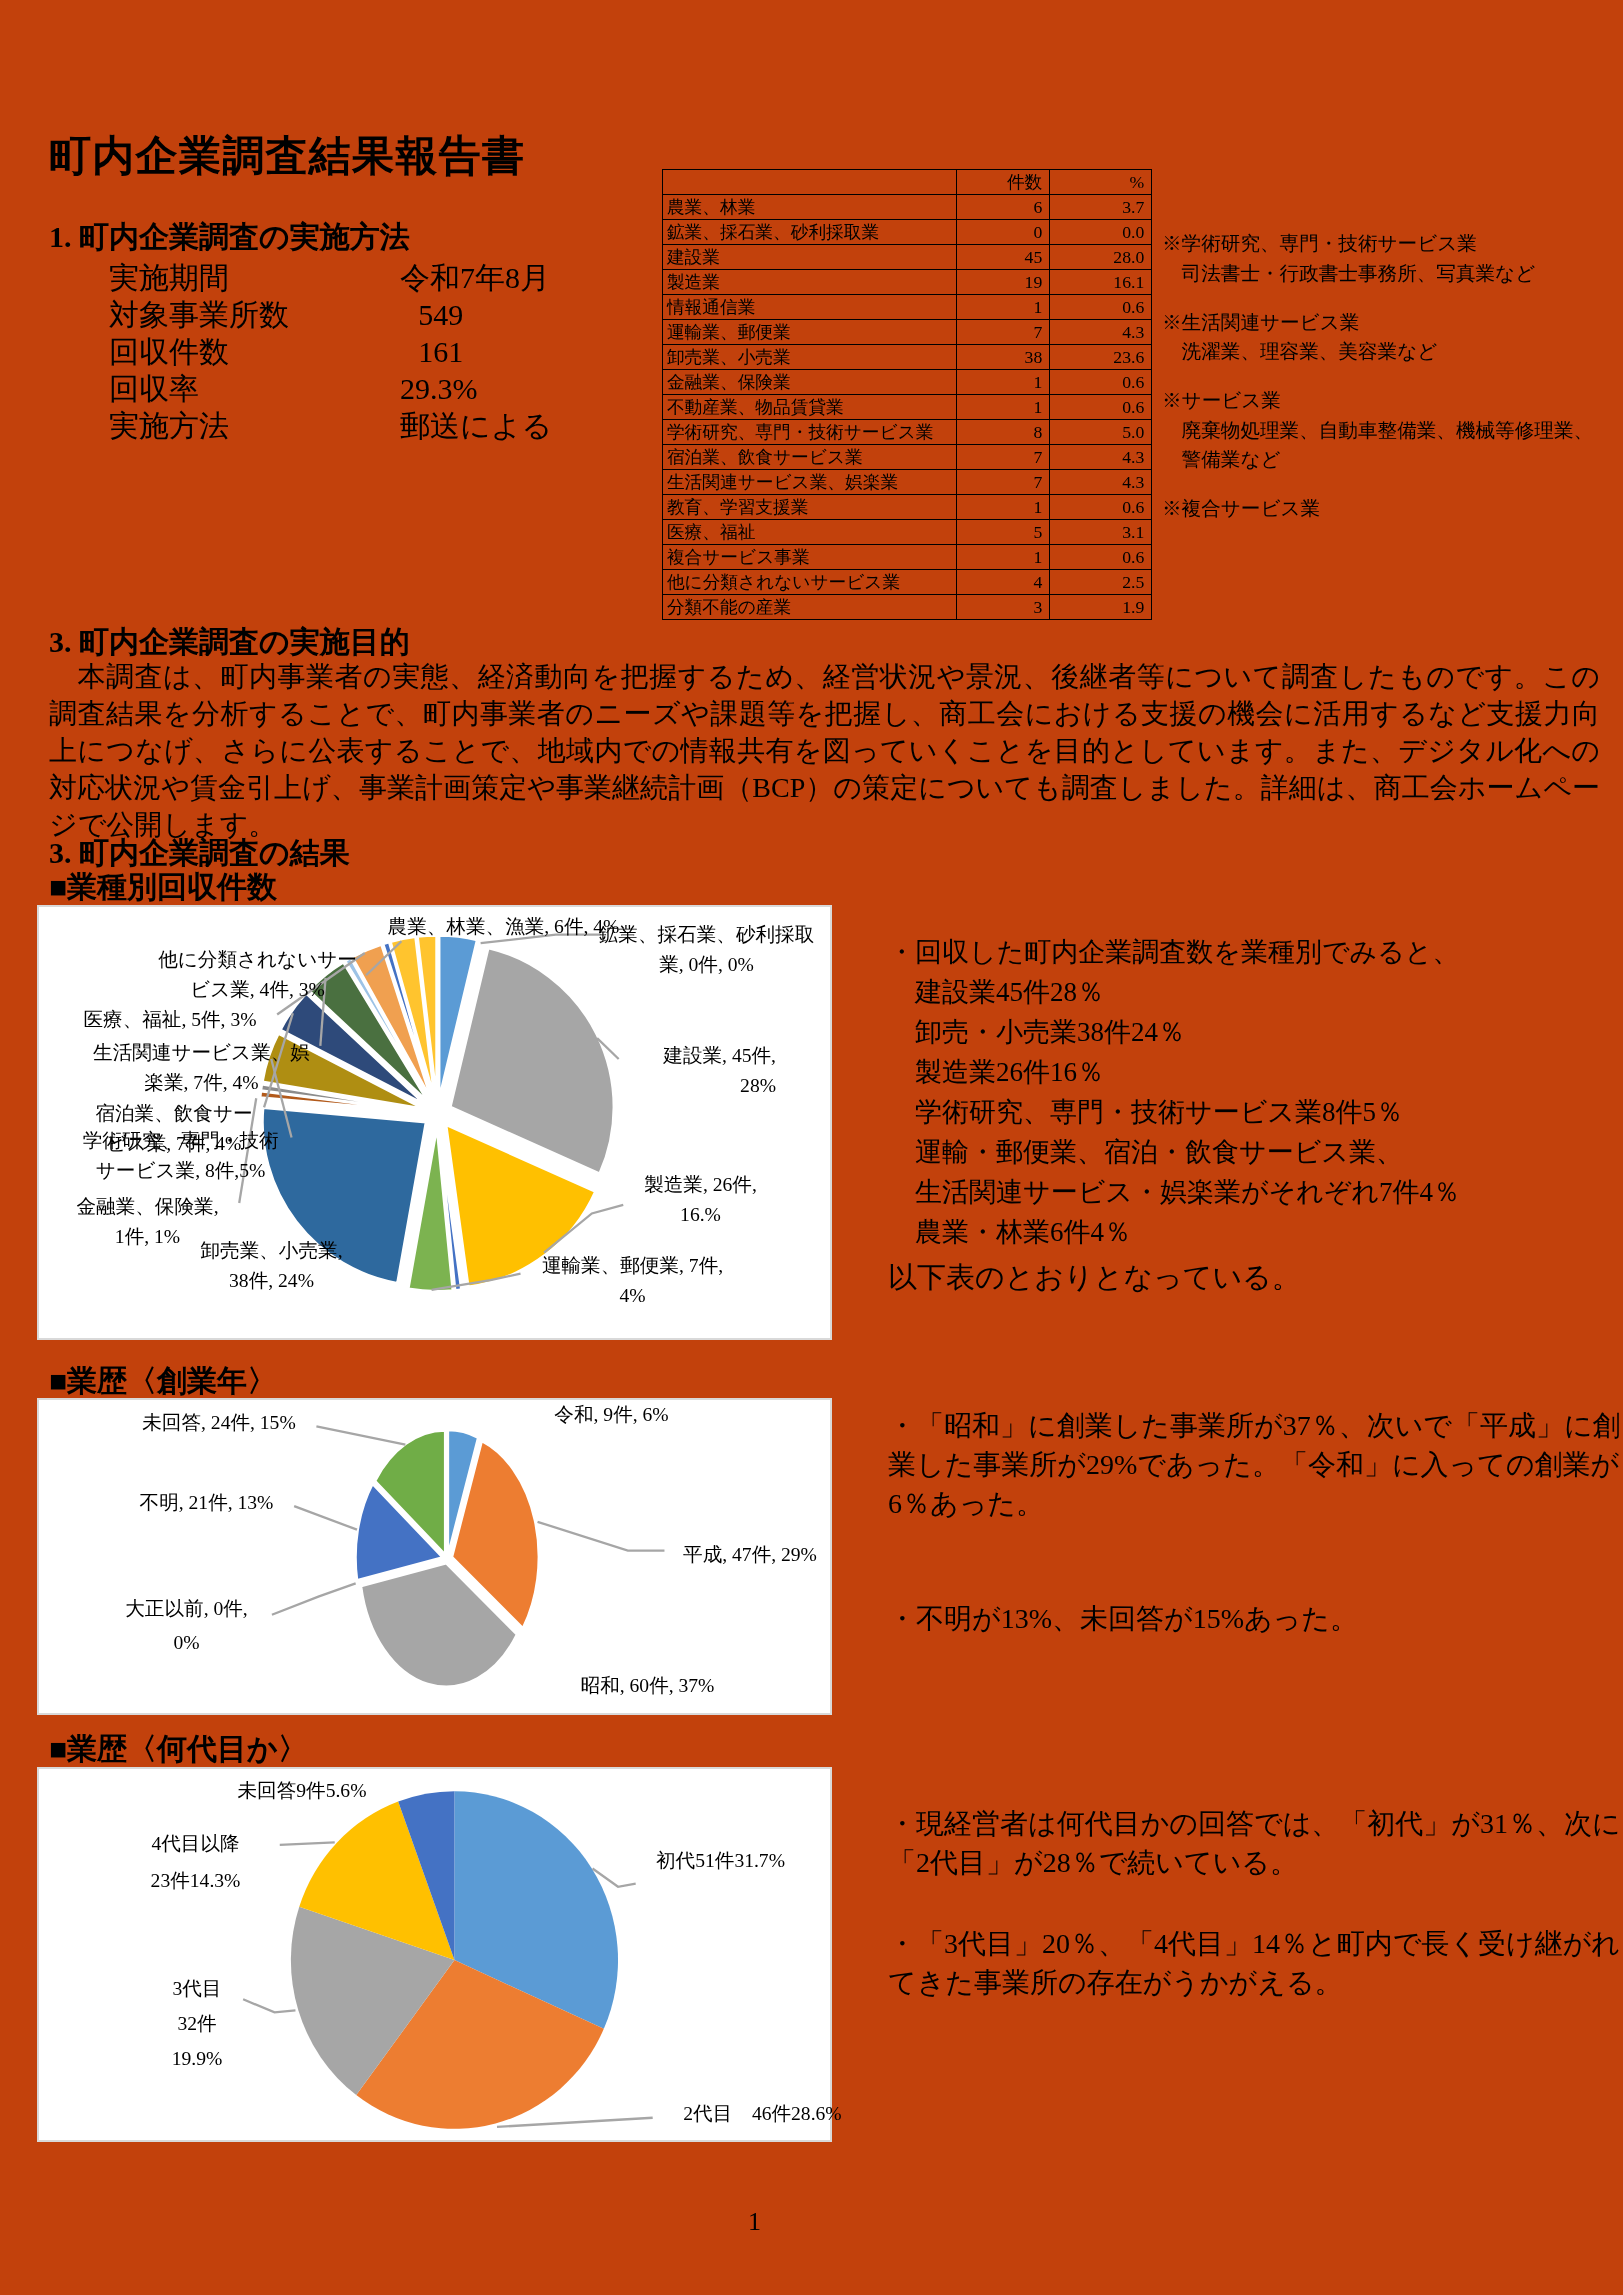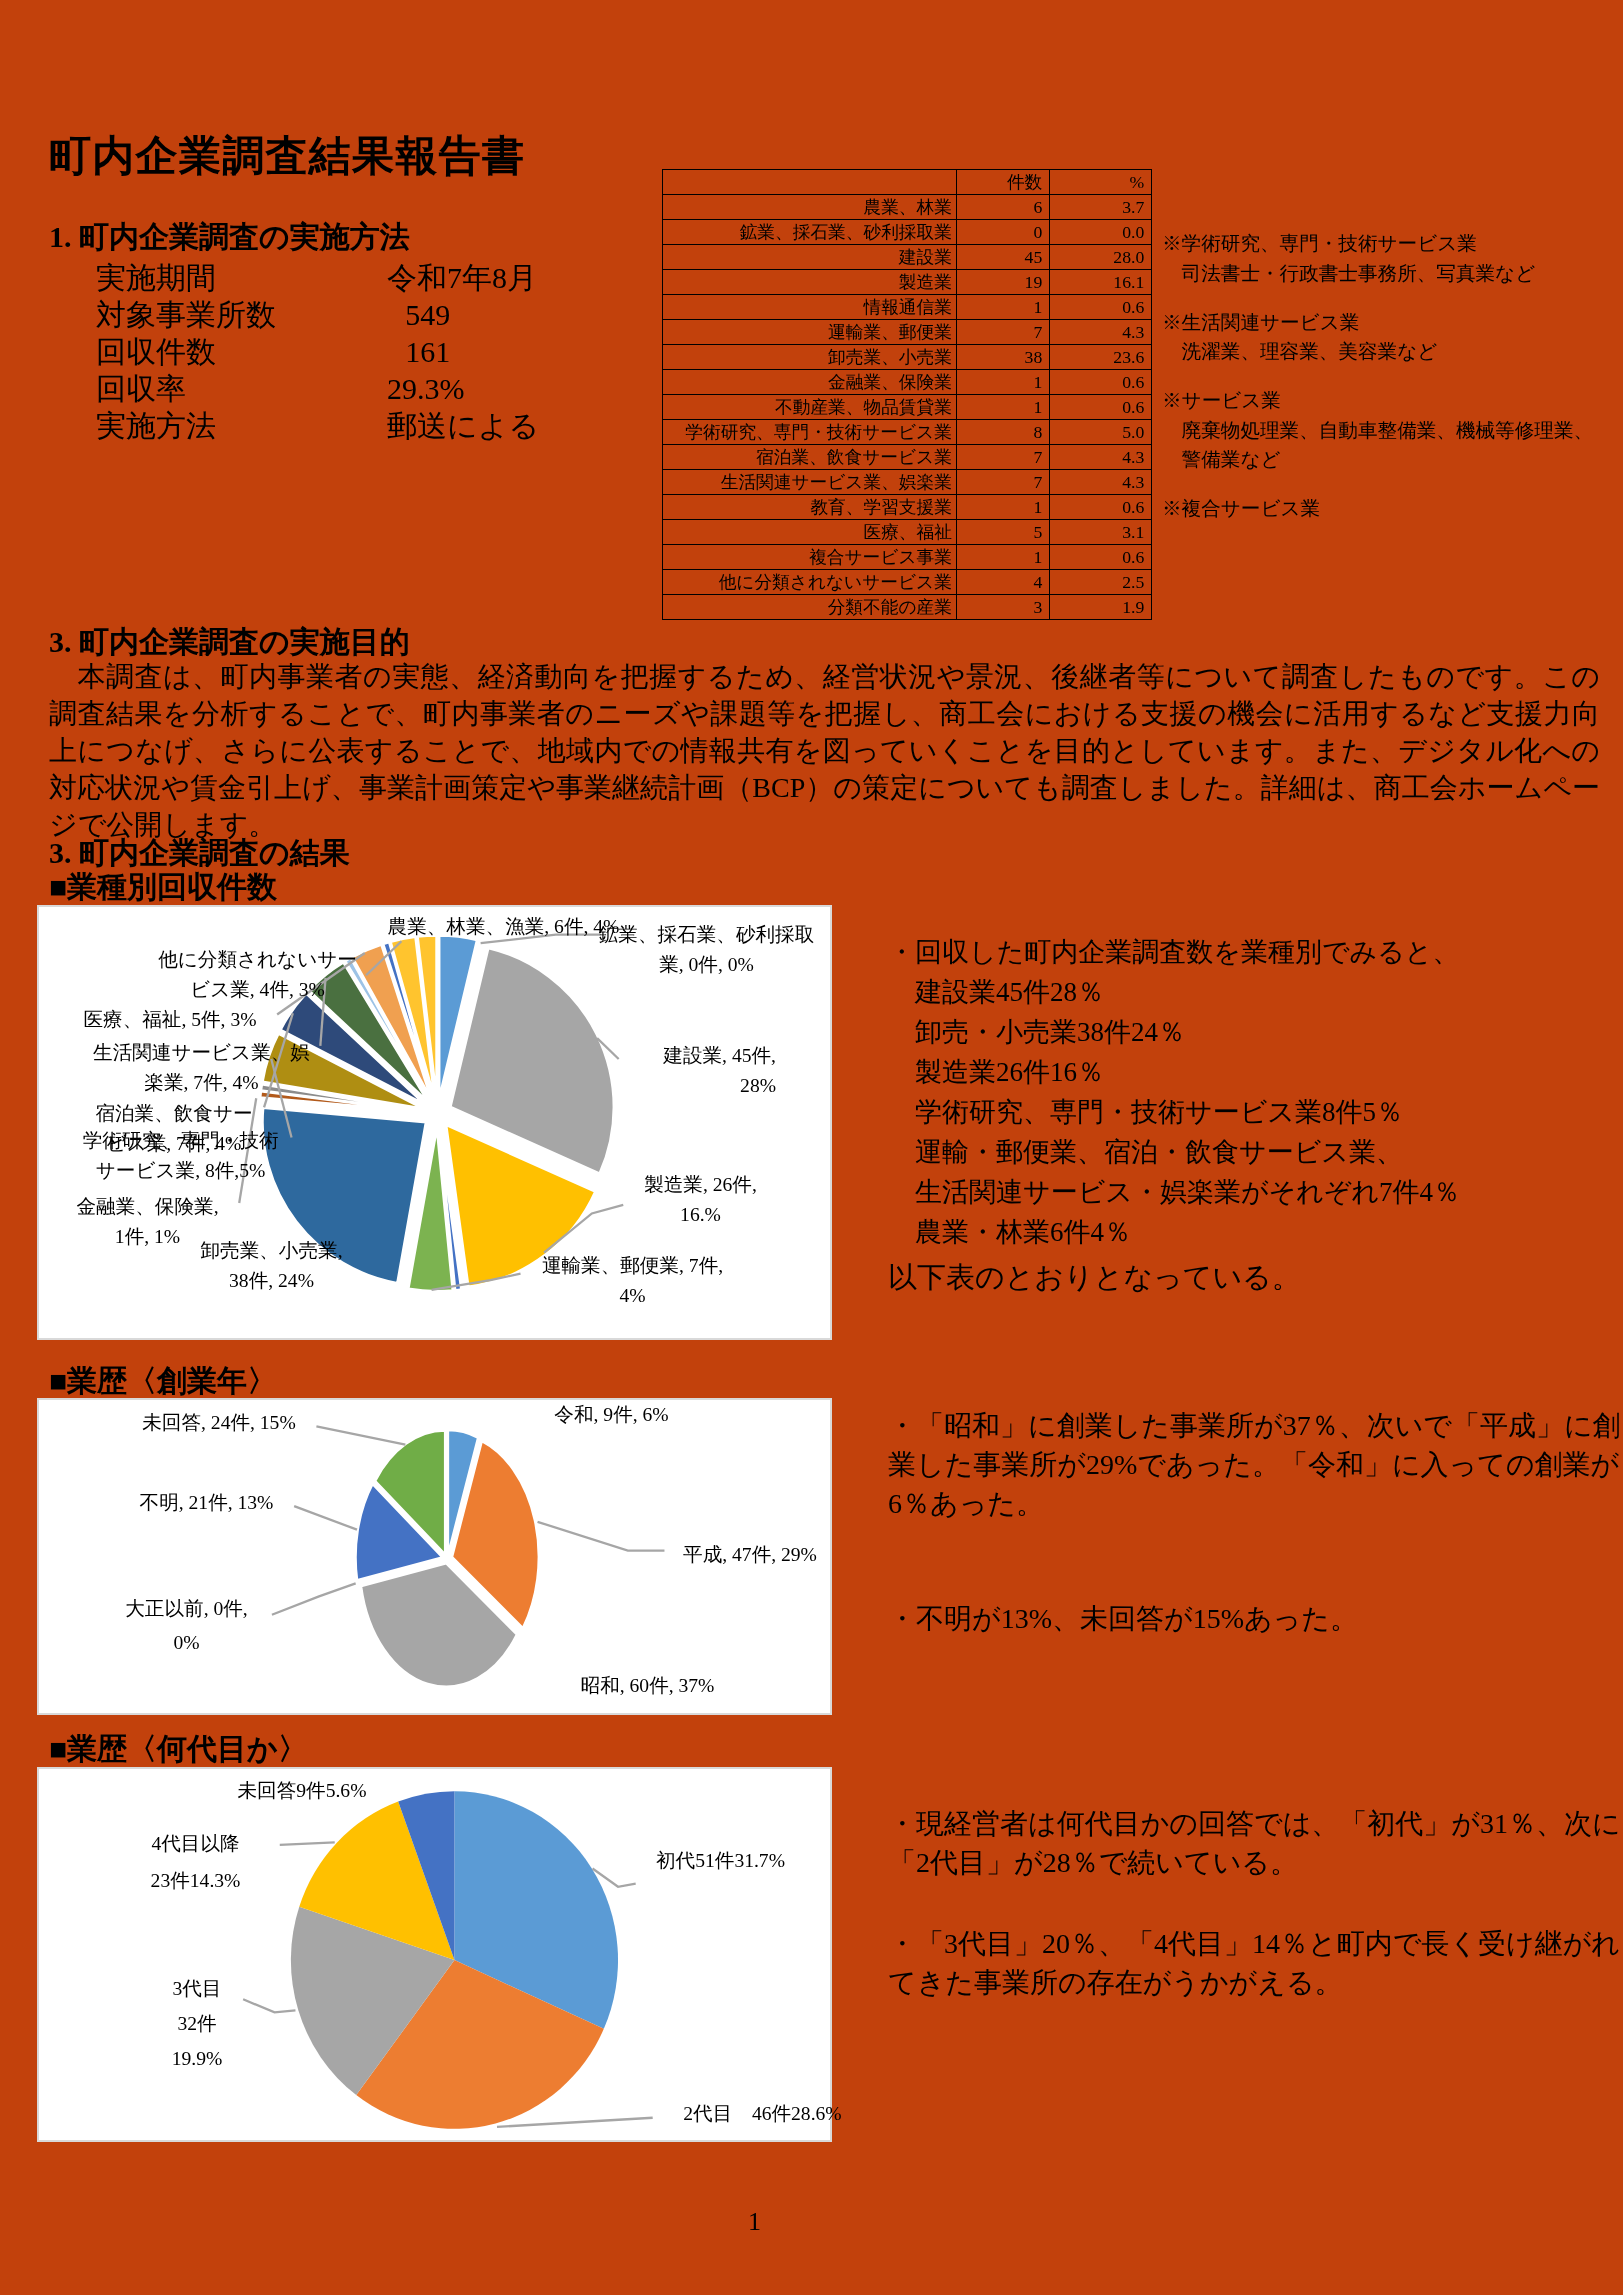--- a/index.html
+++ b/index.html
@@ -2,28 +2,28 @@
 <html style="font-size:10.5px"><head>
 <meta charset="utf-8">
 <style>
   html,body{margin:0;padding:0;background:#888;}
   #page{position:relative;width:1623px;height:2295px;background:#c2410c;
         font-family:Liberation Serif, serif;color:#000;overflow:hidden;}
   .abs{position:absolute;}
   #title{left:49px;top:128px;font-size:42px;font-weight:700;letter-spacing:1.3px;}
   .sec-heading{font-size:30px;font-weight:700;white-space:nowrap;}
   #s1-heading{left:49px;top:217px;}
-  #s1-rows{left:96px;top:259px;font-size:30px;}
+  #s1-rows{left:109px;top:259px;font-size:30px;}
   .s1-row{display:flex;height:37px;line-height:37px;white-space:nowrap;}
   .s1-label{width:291px;}
   .s1-value.num{padding-left:18.3px;}
   
   #industry-table{position:absolute;left:662px;top:169px;border-collapse:collapse;font-size:17.7px;}
   #industry-table th,#industry-table td{border:1.3px solid #000;height:22px;padding:0;}
-  #industry-table .col-name{width:285px;text-align:right;padding:0 3.9px;}
+  #industry-table .col-name{width:285px;text-align:left;padding:0 3.9px;}
   #industry-table .col-num{width:79px;text-align:right;padding:0 6.5px;}
   #industry-table .col-pct{width:88px;text-align:right;padding:0 6.5px;}
   #industry-table th{text-align:center;font-weight:400;}
   
   #table-notes{left:1162px;top:229px;font-size:19.6px;line-height:29.5px;white-space:nowrap;}
   .note{margin-bottom:19.6px;}
   #s2-heading{left:49px;top:622px;}
   #s2-body{left:49px;top:658px;width:1551px;font-size:28px;line-height:37px;text-align:justify;}
   #s3-heading{left:49px;top:833px;}
   .chart-heading{font-size:30px;font-weight:700;white-space:nowrap;}

